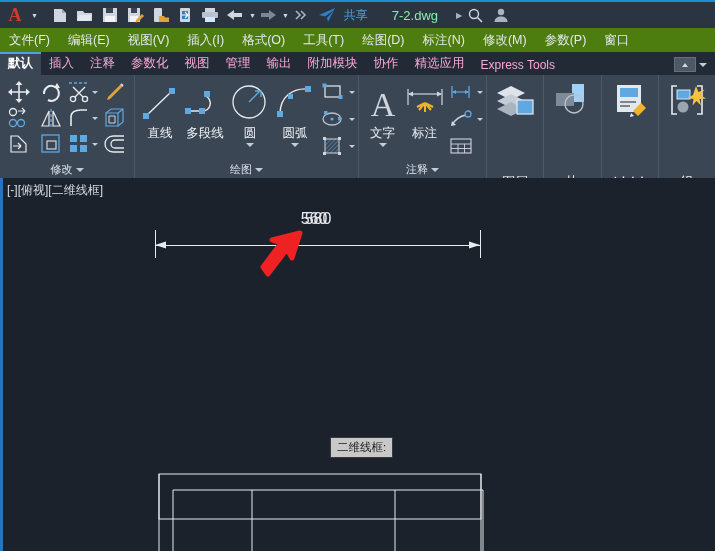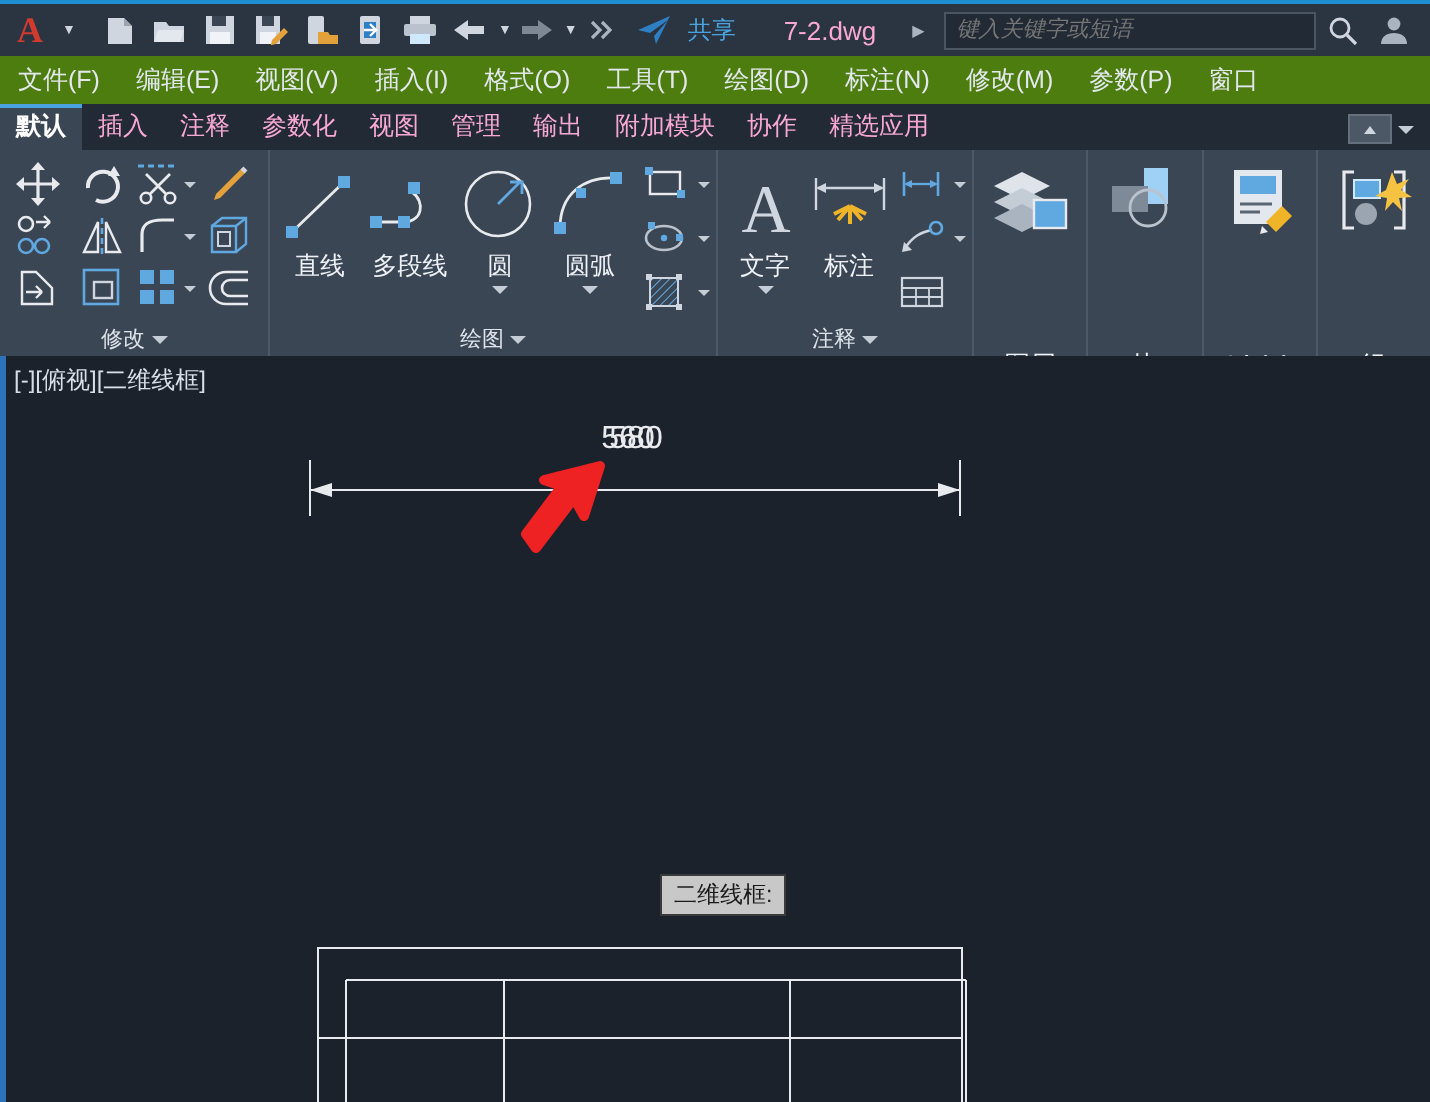--- a/index.html
+++ b/index.html
@@ -12,21 +12,21 @@
   .titlebar{position:absolute;left:0;top:0;width:715px;height:28px;
             background:#2b3441;display:flex;align-items:center;
             border-top:2px solid #1d8fd1;box-sizing:border-box;}
   .tb-logo{width:30px;display:flex;align-items:center;justify-content:center;
            color:#d03a2f;font-size:18px;font-weight:bold;font-family:"Liberation Serif",serif;}
   .caret{color:#cfd6e0;font-size:7px;margin-left:1px;}
   .tb-ico{width:25px;height:26px;display:flex;align-items:center;justify-content:center;position:relative;}
   .tb-ico svg{display:block;}
   .tb-share{display:flex;align-items:center;gap:8px;margin-left:4px;font-family:Liberation Serif, serif;}
   .tb-share-lbl{color:#4aa3df;font-size:12px;}
-  .tb-file{color:#f9a8d4;font-size:13px;margin-left:24px;}
+  .tb-file{color:#86efac;font-size:13px;margin-left:24px;}
   .tb-arrow{color:#aab4c0;font-size:8px;margin-left:18px;}
   .tb-search{margin-left:10px;width:184px;height:17px;background:#222a35;
              border:1px solid #4a5costs;border:1px solid #4a5562;display:flex;align-items:center;}
   .tb-search input{background:transparent;border:0;outline:none;width:100%;
                    color:#9aa5b1;font-size:11px;font-style:italic;padding-left:5px;
                    font-family:"Liberation Sans",sans-serif;}
   .tb-right-ico{width:26px;height:26px;display:flex;align-items:center;justify-content:center;}
 
   
   .menubar{position:absolute;left:0;top:28px;width:715px;height:24px;
@@ -158,23 +158,20 @@
     <div class="tb-share">
       <svg width="18" height="16" viewBox="0 0 18 16">
           <path d="M17 1L1 8l6 1.5L16 3 9 11l1 4z" fill="#2f7fc4"></path>
         </svg>
       <span class="tb-share-lbl">共享</span>
     </div>
 
     <span class="tb-file">7-2.dwg</span>
     <span class="tb-arrow">▶</span>
 
-    <div class="tb-search">
-      <input placeholder="键入关键字或短语" style="">
-    </div>
     <div class="tb-right-ico">
       <svg width="16" height="16" viewBox="0 0 16 16">
           <circle cx="7" cy="7" r="4.5" stroke="#cfd6e0" stroke-width="1.4" fill="none"></circle>
           <path d="M10.5 10.5L15 15" stroke="#cfd6e0" stroke-width="1.6"></path>
         </svg>
     </div>
     <div class="tb-right-ico">
       <svg width="16" height="16" viewBox="0 0 16 16">
           <circle cx="8" cy="5" r="3.2" fill="#aab4c0"></circle>
           <path d="M1.5 15c0-3.6 2.9-5.5 6.5-5.5s6.5 1.9 6.5 5.5z" fill="#aab4c0"></path>
@@ -200,20 +197,21 @@
     <span class="ribtab active">默认</span>
     <span class="ribtab">插入</span>
     <span class="ribtab">注释</span>
     <span class="ribtab">参数化</span>
     <span class="ribtab">视图</span>
     <span class="ribtab">管理</span>
     <span class="ribtab">输出</span>
     <span class="ribtab">附加模块</span>
     <span class="ribtab">协作</span>
     <span class="ribtab">精选应用</span>
+    <span class="ribtab latin">Express Tools</span>
     <span class="rib-minbtn">
       <span class="rib-minbox">
         <span class="tri tri-s" style="border-top:none;border-bottom:4px solid #cfd6e0;"></span>
       </span>
       <span class="tri"></span>
     </span>
   </div>
 
   <div class="ribbon">
 

